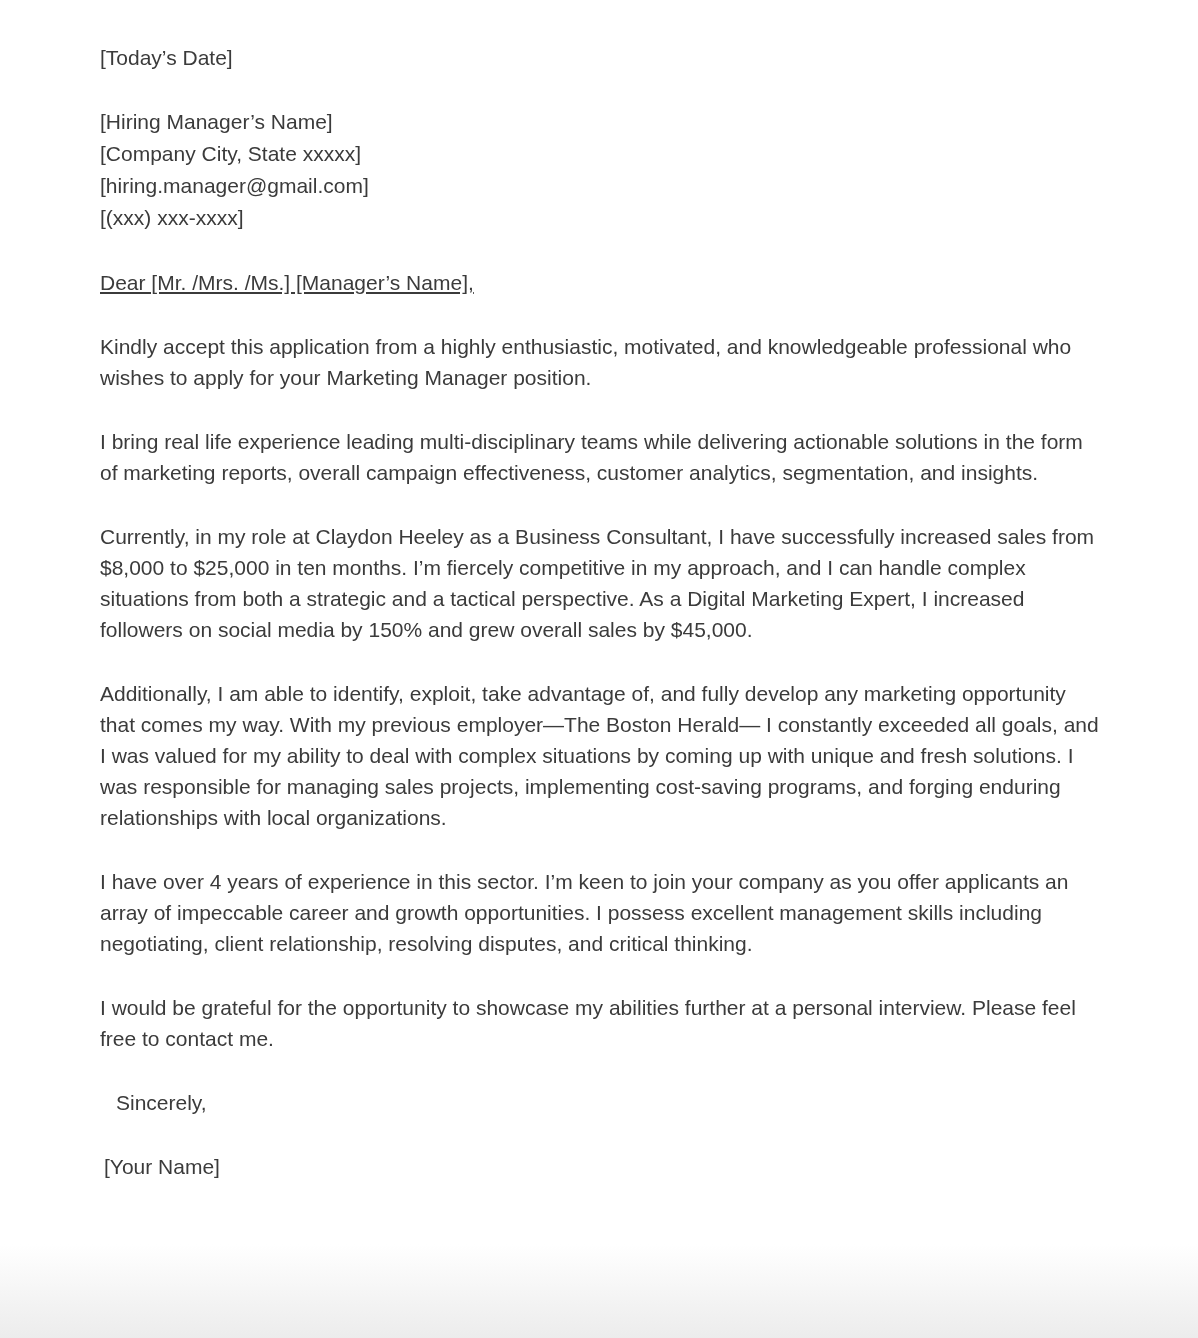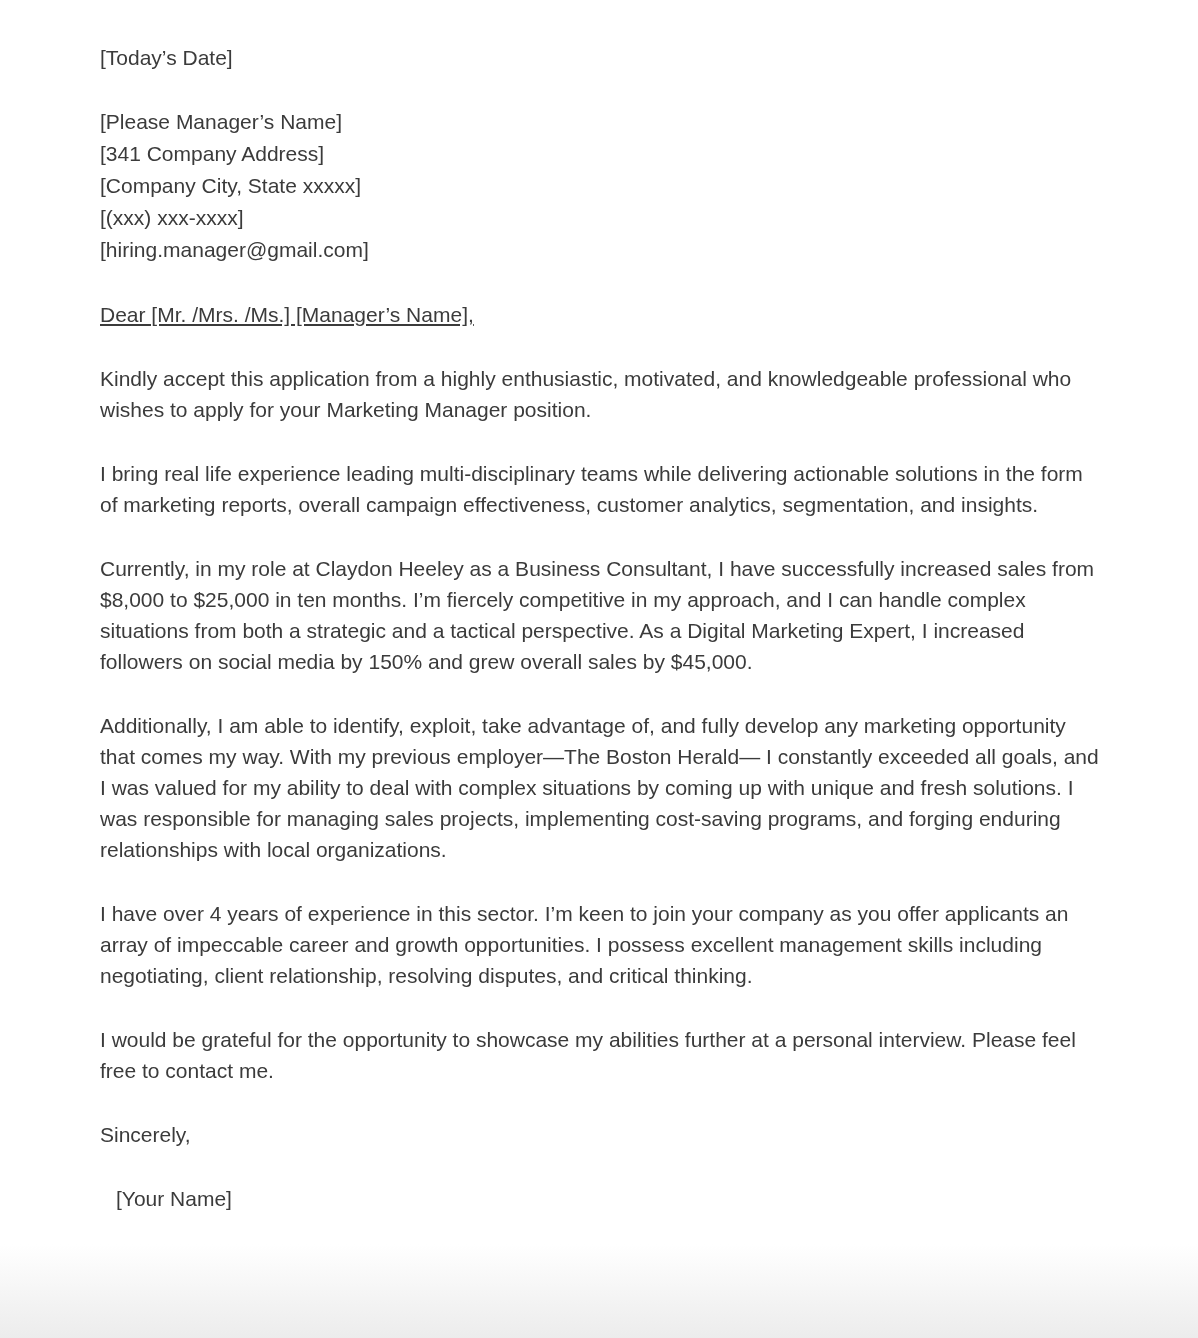--- a/index.html
+++ b/index.html
@@ -35,40 +35,39 @@
     line-height: 32px;
   }
   .salutation {
     margin: 0 0 33px 0;
     text-decoration: underline;
   }
   .para {
     margin: 0 0 33px 0;
   }
   .closing {
-    margin: 0 0 33px 0;
+    margin: 0 0 33px 16px;
   }
   .signature {
-    margin: 16px;
+    margin: 4px;
   }
 </style>
 </head>
 <body>
 
 <div class="page">
   <div class="letter">
 
     <p class="date-line">[Today’s Date]</p>
 
     <div class="recipient-block">
-      <div class="recipient-line">[Please Manager’s Name]</div>
-      <div class="recipient-line">[341 Company Address]</div>
+      <div class="recipient-line">[Hiring Manager’s Name]</div>
       <div class="recipient-line">[Company City, State xxxxx]</div>
+      <div class="recipient-line">[hiring.manager@gmail.com]</div>
       <div class="recipient-line">[(xxx) xxx-xxxx]</div>
-      <div class="recipient-line">[hiring.manager@gmail.com]</div>
     </div>
 
     <p class="salutation">Dear [Mr. /Mrs. /Ms.] [Manager’s Name],</p>
 
     <p class="para">Kindly accept this application from a highly enthusiastic, motivated, and knowledgeable professional who wishes to apply for your Marketing Manager position.</p>
 
     <p class="para">I bring real life experience leading multi-disciplinary teams while delivering actionable solutions in the form of marketing reports, overall campaign effectiveness, customer analytics, segmentation, and insights.</p>
 
     <p class="para">Currently, in my role at Claydon Heeley as a Business Consultant, I have successfully increased sales from $8,000 to $25,000 in ten months. I’m fiercely competitive in my approach, and I can handle complex situations from both a strategic and a tactical perspective. As a Digital Marketing Expert, I increased followers on social media by 150% and grew overall sales by $45,000.</p>
 

